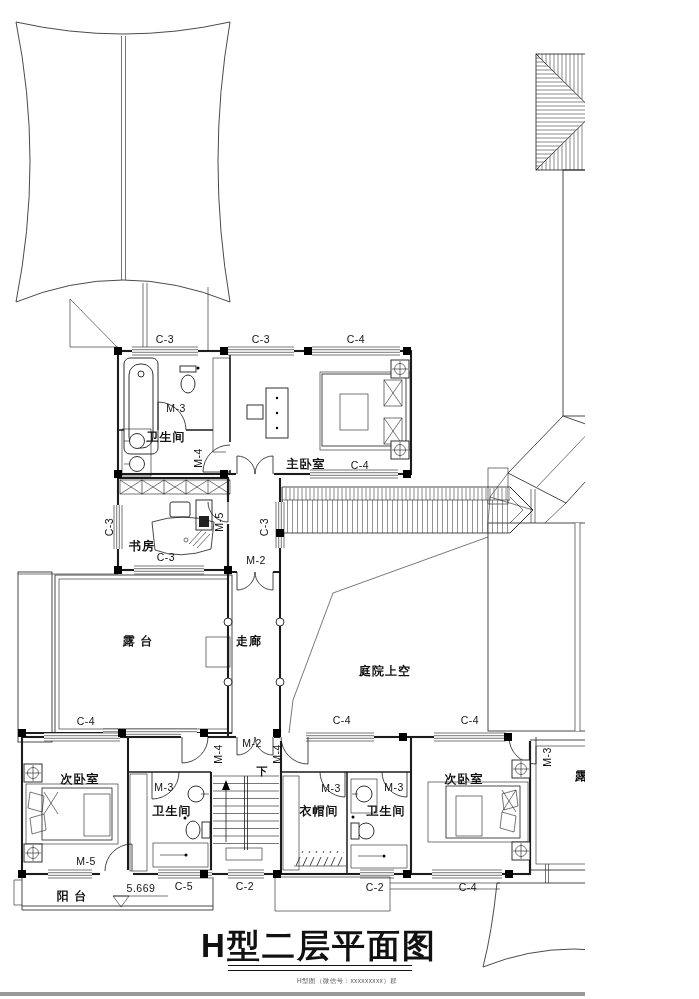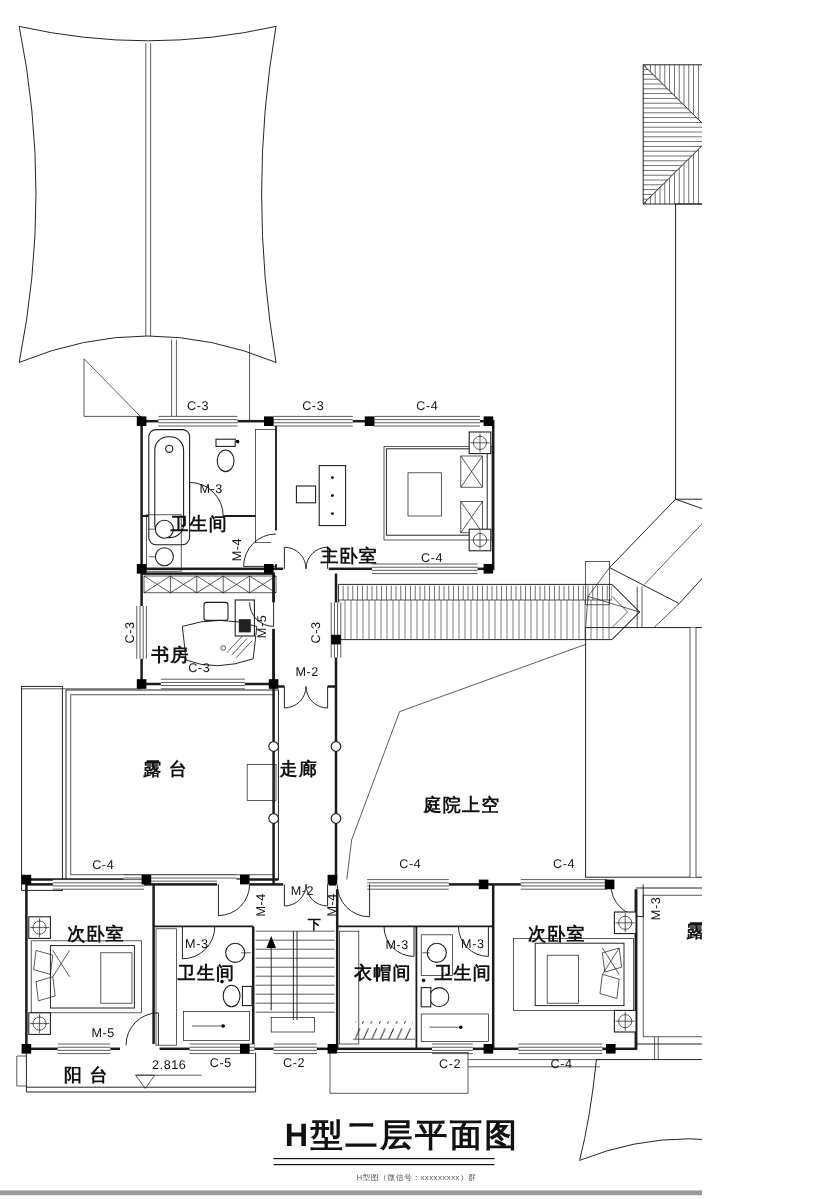--- a/index.html
+++ b/index.html
@@ -9,25 +9,25 @@
   .ln{stroke:#1c1c1c;fill:none;stroke-width:.8;}
   .hair{stroke-width:.6;}
   .w15{stroke-width:1.5;}
   .w2{stroke-width:2.1;}
   .fx{stroke:#1c1c1c;fill:#fff;stroke-width:.9;}
   .col{fill:#000;stroke:none;}
   .wht{fill:#fff;stroke:none;}
   #labels{position:absolute;left:0;top:0;width:699px;height:999px;}
   .lbl{position:absolute;transform:translate(-50%,-50%);white-space:nowrap;color:#111;}
   .lbl.rot{transform:translate(-50%,-50%) rotate(-90deg);}
-  .room{font-size:15px;font-weight:700;letter-spacing:1px;}
+  .room{font-size:12px;font-weight:700;letter-spacing:1px;}
   .code{font-size:10.5px;font-weight:400;letter-spacing:.5px;}
   .cn-small{font-size:11px;font-weight:700;}
   #title{position:absolute;left:319px;top:946px;transform:translate(-50%,-50%);
-         font-size:27px;font-weight:600;letter-spacing:2px;color:#111;margin-left:16px;}
+         font-size:33px;font-weight:600;letter-spacing:2px;color:#111;}
   #title-underline{position:absolute;left:228px;top:965px;width:184px;height:4px;
          border-top:1.6px solid #111;border-bottom:1px solid #111;}
   #wm-bottom{position:absolute;left:297px;top:977px;font-size:6.5px;color:#555;letter-spacing:.4px;}
   #wm-side{position:absolute;left:684px;top:385px;font-size:6px;color:#666;
          transform-origin:0 0;transform:rotate(90deg);letter-spacing:.4px;}
   #sheet-right{position:absolute;left:694px;top:0;width:1px;height:992px;background:#b5b5b5;}
   #sheet-bottom{position:absolute;left:0;top:992px;width:699px;height:4px;background:#9a9a9a;}
 </style>
 </head>
 <body>
@@ -400,21 +400,21 @@
 </g>
 </svg>
 
 <div id="labels">
       <span class="lbl code" style="left: 165px; top: 339px;">C-3</span>
       <span class="lbl code" style="left: 261px; top: 339px;">C-3</span>
       <span class="lbl code" style="left: 356px; top: 339px;">C-4</span>
       <span class="lbl room" style="left: 166px; top: 437px;">卫生间</span>
       <span class="lbl code" style="left: 176px; top: 408px;">M-3</span>
       <span class="lbl code rot" style="left: 198px; top: 458px;">M-4</span>
-      <span class="lbl room" style="left: 291px; top: 464px;">主卧室</span>
+      <span class="lbl room" style="left: 306px; top: 464px;">主卧室</span>
       <span class="lbl code" style="left: 360px; top: 465px;">C-4</span>
       <span class="lbl room" style="left: 142px; top: 530px; margin-top: 16px;">书房</span>
       <span class="lbl code" style="left: 166px; top: 557px;">C-3</span>
       <span class="lbl code rot" style="left: 109px; top: 527px;">C-3</span>
       <span class="lbl code rot" style="left: 219px; top: 522px;">M-5</span>
       <span class="lbl code rot" style="left: 264px; top: 527px;">C-3</span>
       <span class="lbl code" style="left: 256px; top: 560px;">M-2</span>
       <span class="lbl room" style="left: 138px; top: 641px;">露 台</span>
       <span class="lbl code" style="left: 86px; top: 721px;">C-4</span>
       <span class="lbl room" style="left: 249px; top: 641px;">走廊</span>
@@ -434,21 +434,21 @@
       <span class="lbl room" style="left: 319px; top: 811px;">衣帽间</span>
       <span class="lbl code" style="left: 331px; top: 788px;">M-3</span>
       <span class="lbl room" style="left: 386px; top: 811px;">卫生间</span>
       <span class="lbl code" style="left: 394px; top: 787px;">M-3</span>
       <span class="lbl code" style="left: 375px; top: 887px;">C-2</span>
       <span class="lbl code" style="left: 468px; top: 887px;">C-4</span>
       <span class="lbl room" style="left: 464px; top: 779px;">次卧室</span>
       <span class="lbl code rot" style="left: 547px; top: 757px;">M-3</span>
       <span class="lbl room" style="left: 588px; top: 776px; text-align: right;">露台</span>
       <span class="lbl room" style="left: 72px; top: 896px;">阳 台</span>
-      <span class="lbl code" style="left: 141px; top: 888px;">2.816</span>
+      <span class="lbl code" style="left: 141px; top: 888px;">5.669</span>
     </div>
 
 <div id="title">H型二层平面图</div>
 <div id="title-underline"></div>
 <div id="wm-bottom">H型图（微信号：xxxxxxxxx）群</div>
 <div id="wm-side">H型图（微信号：xxxxxxxxx）群</div>
 <div id="sheet-right"></div>
 <div id="sheet-bottom"></div>
 
 </div>

